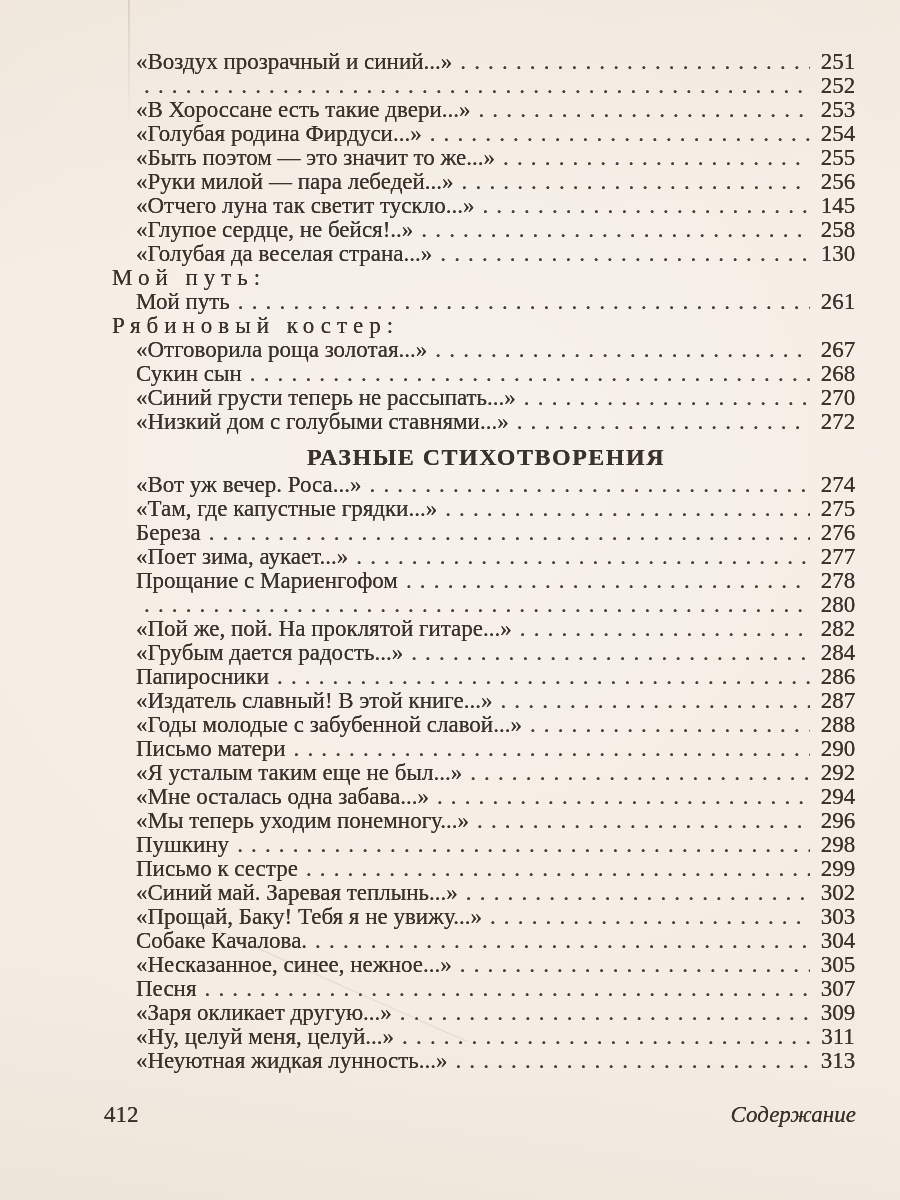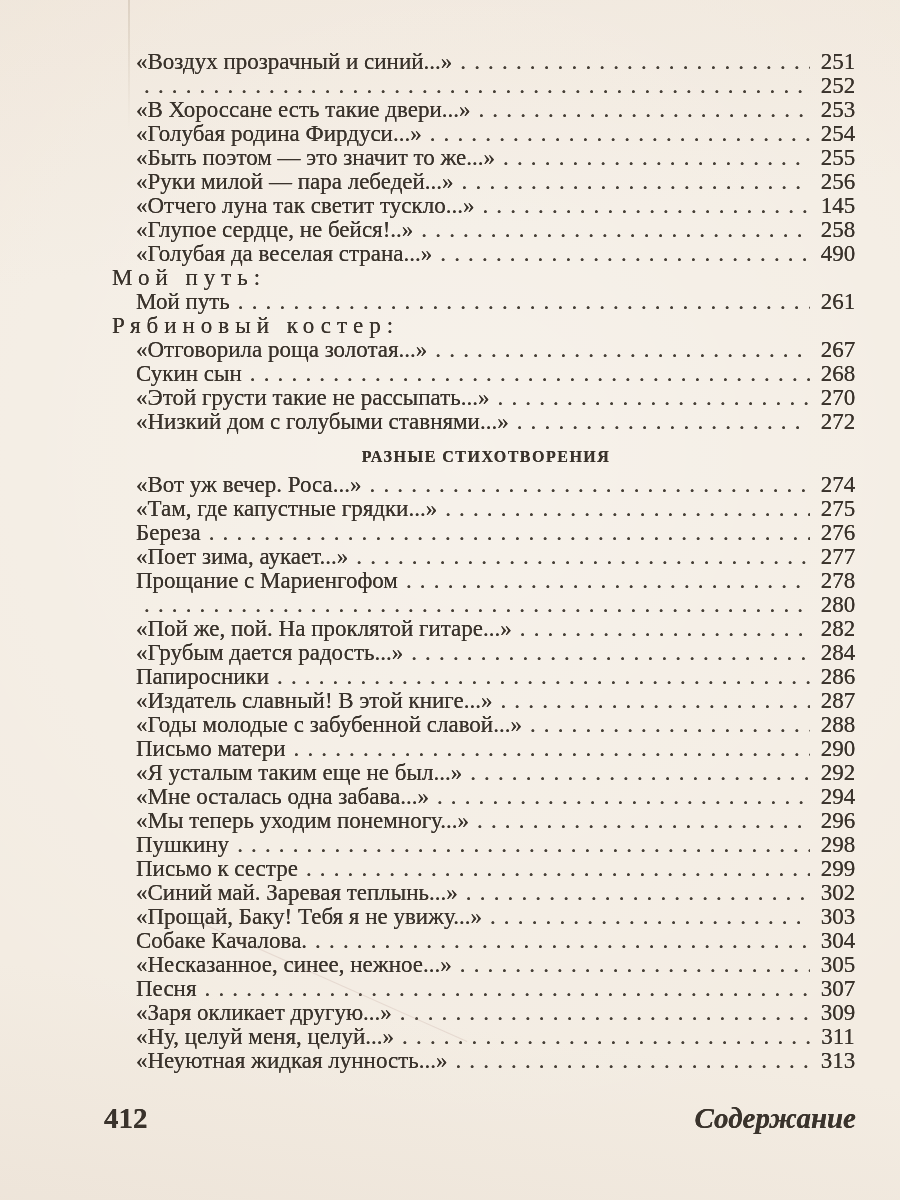--- a/index.html
+++ b/index.html
@@ -54,21 +54,21 @@
     line-height: 24px;
     text-shadow: 0 0 0.45px #3a332c;
   }
 
   .toc-group-header {
     letter-spacing: 6px;
     white-space: nowrap;
   }
 
   .section-heading {
-    font-size: 16px;
+    font-size: 24px;
     font-weight: bold;
     text-align: center;
     letter-spacing: 1.5px;
     margin: 11px 0 4px 0;
     line-height: 24px;
   }
 
   .toc-entry {
     display: flex;
     align-items: baseline;
@@ -95,23 +95,22 @@
   }
 
   .footer {
     position: absolute;
     top: 1102px;
     left: 104px;
     right: 44px;
     display: flex;
     justify-content: space-between;
     align-items: baseline;
-    font-size: 29px;
+    font-size: 23px;
     text-shadow: 0 0 0.4px #3a332c;
-    font-weight: bold;
   }
   .running {
     font-style: italic;
   }
 </style>
 </head>
 <body>
 
 <div class="page">
 
@@ -151,41 +150,41 @@
         <span class="pg">145</span>
       </div>
       <div class="toc-entry">
         <span class="title">«Глупое сердце, не бейся!..»</span>
         <span class="leader"></span>
         <span class="pg">258</span>
       </div>
       <div class="toc-entry">
         <span class="title">«Голубая да веселая страна...»</span>
         <span class="leader"></span>
-        <span class="pg">490</span>
+        <span class="pg">130</span>
       </div>
       <div class="toc-group-header">Мой путь:</div>
       <div class="toc-entry">
         <span class="title">Мой путь</span>
         <span class="leader"></span>
         <span class="pg">261</span>
       </div>
       <div class="toc-group-header">Рябиновый костер:</div>
       <div class="toc-entry">
         <span class="title">«Отговорила роща золотая...»</span>
         <span class="leader"></span>
         <span class="pg">267</span>
       </div>
       <div class="toc-entry">
         <span class="title">Сукин сын</span>
         <span class="leader"></span>
         <span class="pg">268</span>
       </div>
       <div class="toc-entry">
-        <span class="title">«Этой грусти такие не рассыпать...»</span>
+        <span class="title">«Синий грусти теперь не рассыпать...»</span>
         <span class="leader"></span>
         <span class="pg">270</span>
       </div>
       <div class="toc-entry">
         <span class="title">«Низкий дом с голубыми ставнями...»</span>
         <span class="leader"></span>
         <span class="pg">272</span>
       </div>
       <h2 class="section-heading">РАЗНЫЕ СТИХОТВОРЕНИЯ</h2>
       <div class="toc-entry">

